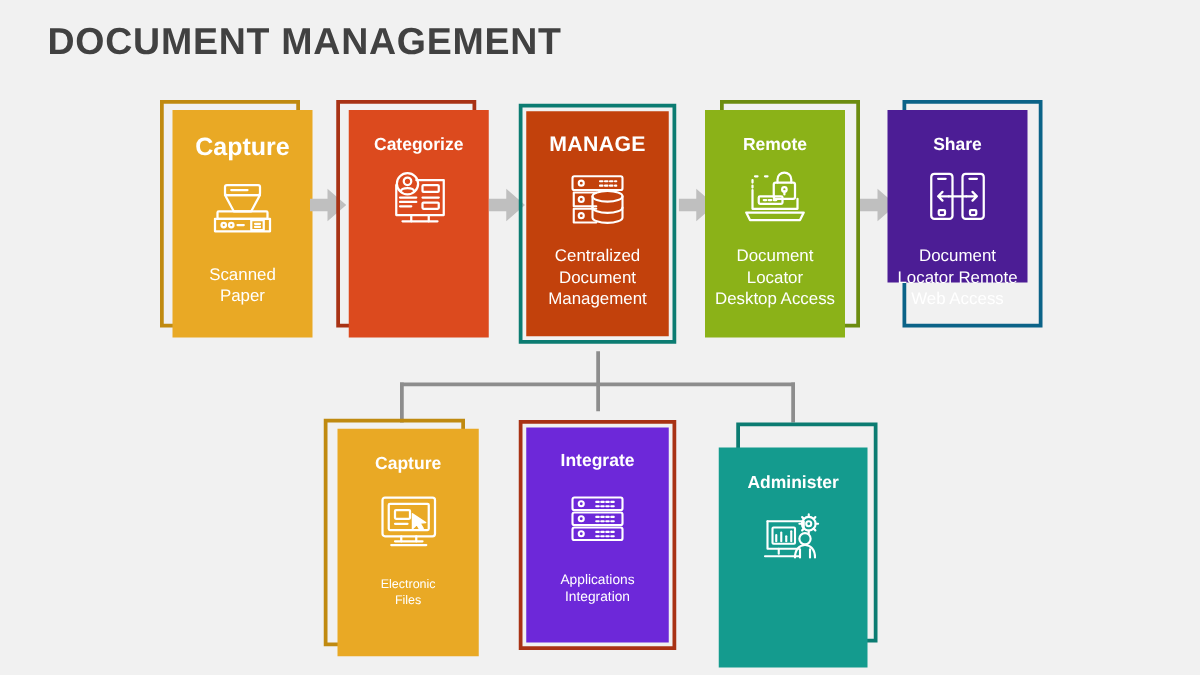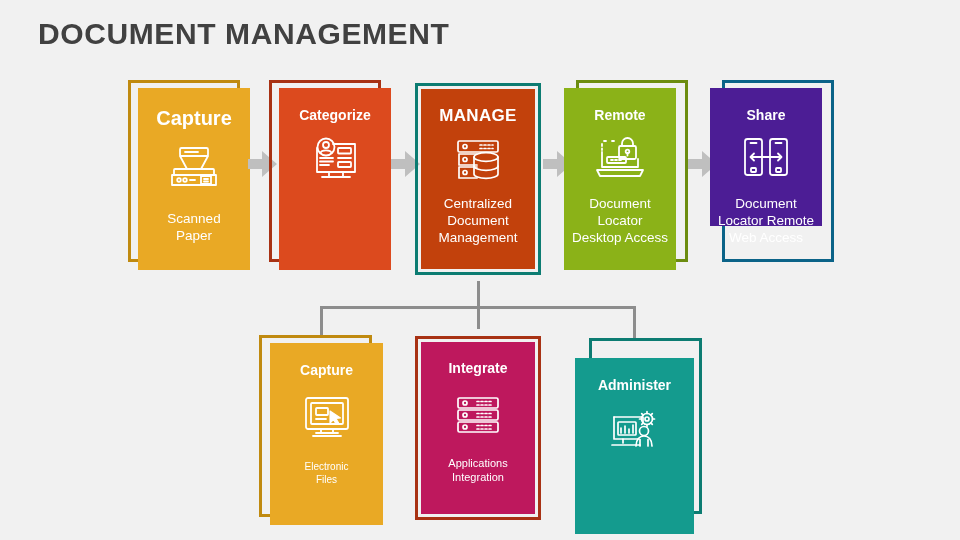--- a/index.html
+++ b/index.html
@@ -255,21 +255,21 @@
           <path d="M14 38 L36 38"></path>
         </svg>
       </div>
       <div class="card-desc" style="margin-top:18px; font-size:10px; white-space:pre-line;">Electronic
 Files</div>
     </div>
   </div>
 
   <div class="card" style="left:415px; top:336px; width:126px; height:184px;">
     <div class="frame" style="left:0px; top:0px; width:126px; height:184px; border-color:#A83214;"></div>
-    <div class="panel" style="left:6px; top:6px; width:114px; height:172px; background:#be185d;">
+    <div class="panel" style="left:6px; top:6px; width:114px; height:172px; background:#6d28d9;">
       <div class="card-title" style="margin-top:18px; font-size:14px;">Integrate</div>
       <div class="card-icon" style="margin-top:20px;">
         <svg width="46" height="38" viewBox="0 0 46 38" fill="none" stroke="#ffffff" stroke-width="1.7" stroke-linecap="round" stroke-linejoin="round">
           <rect x="3" y="2" width="40" height="10" rx="1.5"></rect>
           <circle cx="10" cy="7" r="2"></circle>
           <line x1="22" y1="5.5" x2="37" y2="5.5" stroke-dasharray="2 2"></line>
           <line x1="22" y1="9" x2="37" y2="9" stroke-dasharray="2 2"></line>
           <rect x="3" y="14" width="40" height="10" rx="1.5"></rect>
           <circle cx="10" cy="19" r="2"></circle>
           <line x1="22" y1="17.5" x2="37" y2="17.5" stroke-dasharray="2 2"></line>

